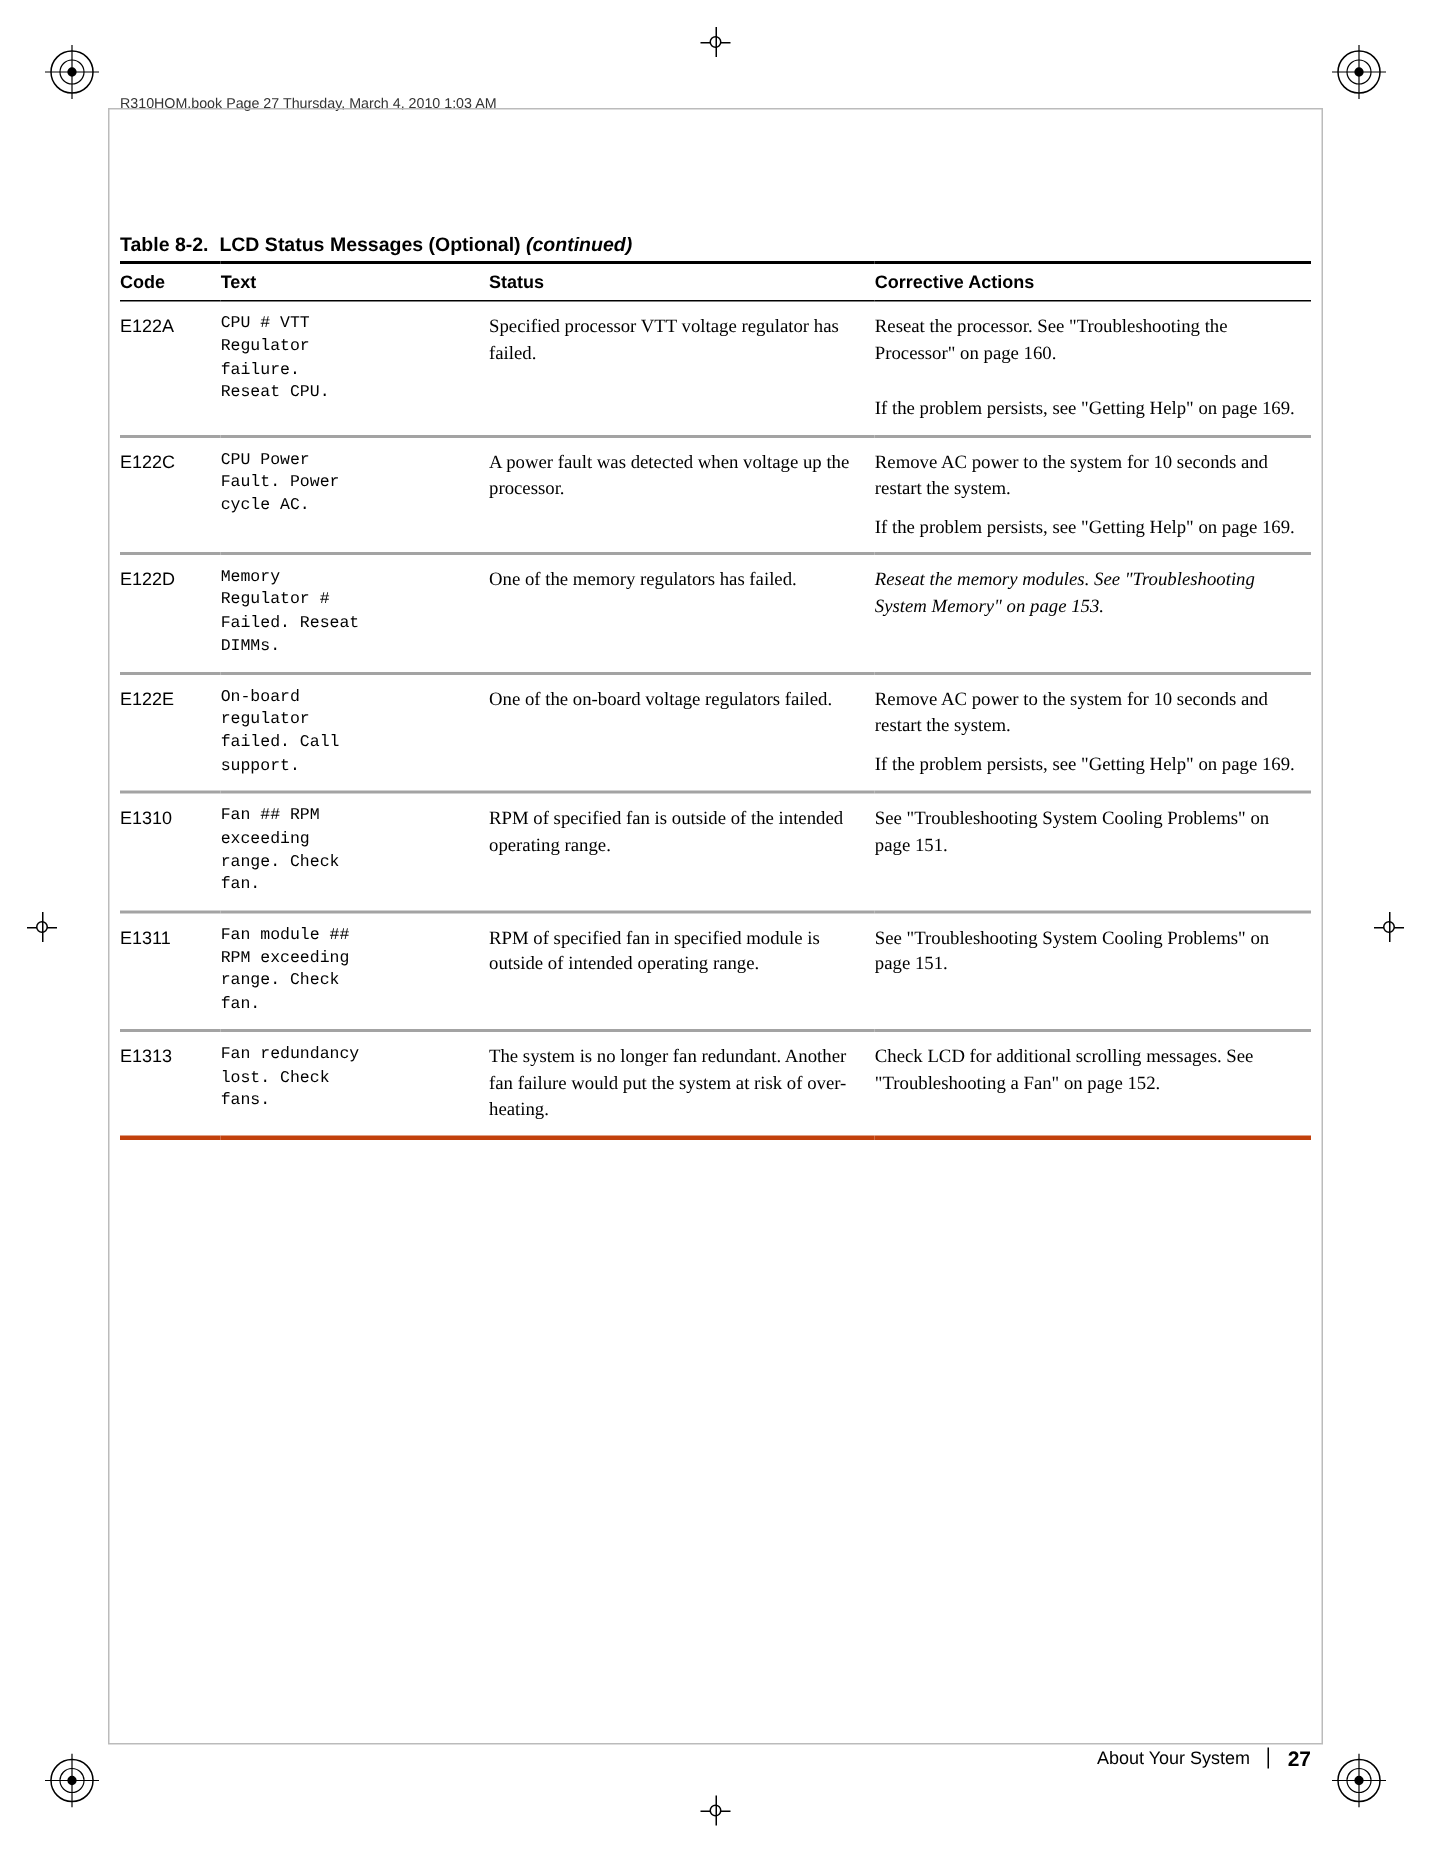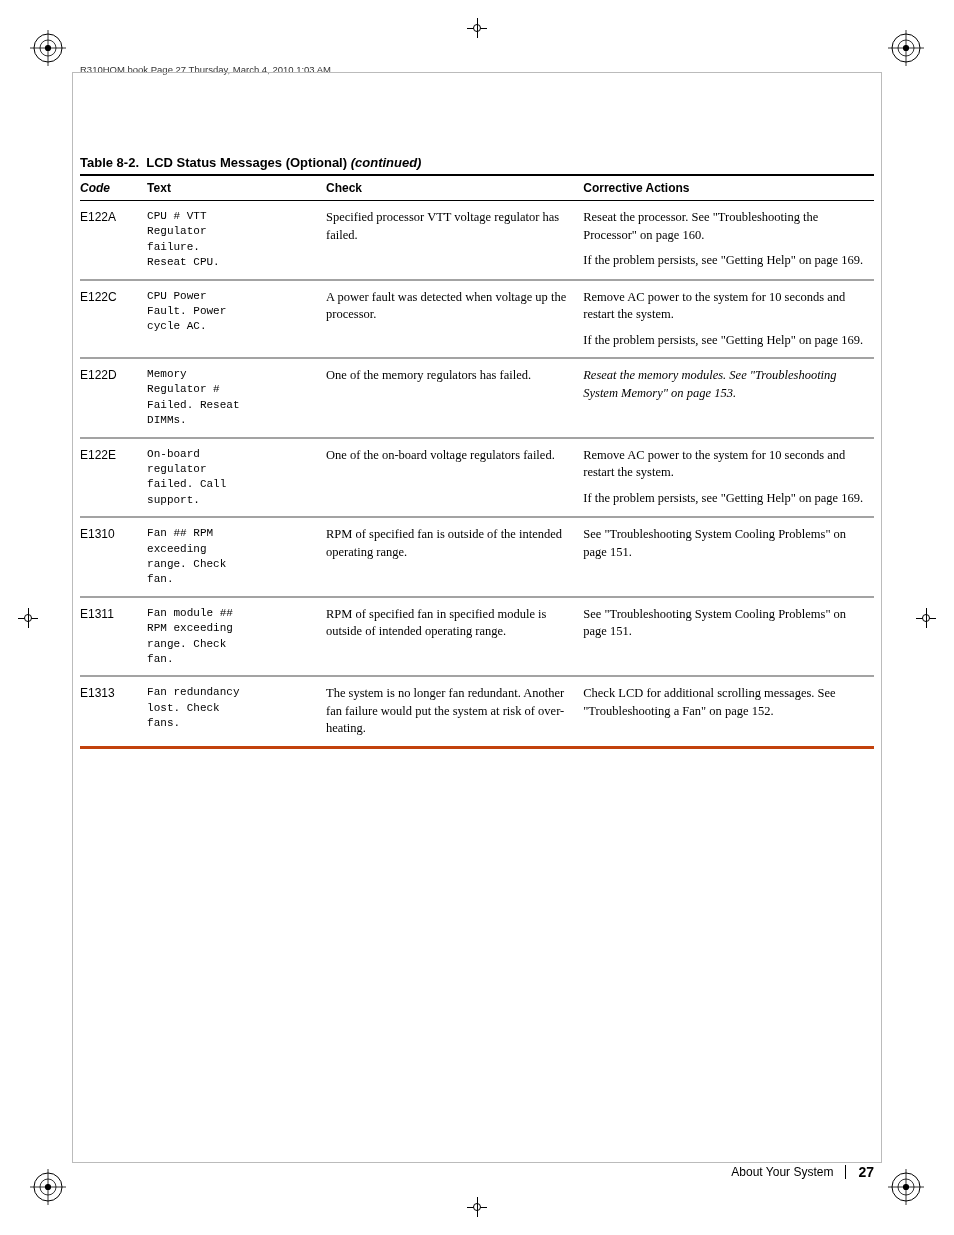--- a/index.html
+++ b/index.html
@@ -82,21 +82,21 @@
       border-bottom: 2px solid #a3a3a3;
       font-family: 'Times New Roman', Times, serif;
       font-size: 12.5px;
       line-height: 1.4;
     }
 
     .data-table tr:last-child td {
       border-bottom: 3px solid #c2410c;
     }
 
-    .col-code { width: 60px; font-style: italic; }
+    .col-code { width: 60px; }
     .col-text { width: 160px; }
     .col-causes { width: 230px; }
     .col-actions { width: 260px; }
 
     
     .footer {
       position: absolute;
       bottom: 55px;
       left: 80px;
       right: 80px;
@@ -280,34 +280,34 @@
 
     <div class="table-title">
       <span>Table 8-2.</span>&nbsp;&nbsp;<span>LCD Status Messages (Optional)</span> <span class="italic">(continued)</span>
     </div>
 
     <table class="data-table">
       <thead>
         <tr>
           <th class="col-code">Code</th>
           <th class="col-text">Text</th>
-          <th class="col-causes">Check</th>
+          <th class="col-causes">Status</th>
           <th class="col-actions">Corrective Actions</th>
         </tr>
       </thead>
       <tbody id="table-body">
       <tr>
             <td style="vertical-align: top; font-family: Arial, sans-serif; font-size: 12px;">E122A</td>
             <td style="font-family: &quot;Courier New&quot;, Courier, monospace; font-size: 11px; vertical-align: top; white-space: pre;">CPU # VTT
 Regulator
 failure.
 Reseat CPU.</td>
             <td style="vertical-align: top;">Specified processor VTT voltage regulator has failed.</td>
             <td style="vertical-align: top;">
-              <p style="margin-bottom: 8px;">Reseat the processor. See "Troubleshooting the Processor" on page 160.</p>
+              <p style="margin-bottom: 20px;">Reseat the processor. See "Troubleshooting the Processor" on page 160.</p>
               <p style="margin-bottom: 0px;">If the problem persists, see "Getting Help" on page 169.</p>
             </td>
           </tr>
           <tr>
             <td style="vertical-align: top; font-family: Arial, sans-serif; font-size: 12px;">E122C</td>
             <td style="font-family: &quot;Courier New&quot;, Courier, monospace; font-size: 11px; vertical-align: top; white-space: pre;">CPU Power
 Fault. Power
 cycle AC.</td>
             <td style="vertical-align: top;">A power fault was detected when voltage up the processor.</td>
             <td style="vertical-align: top;">

